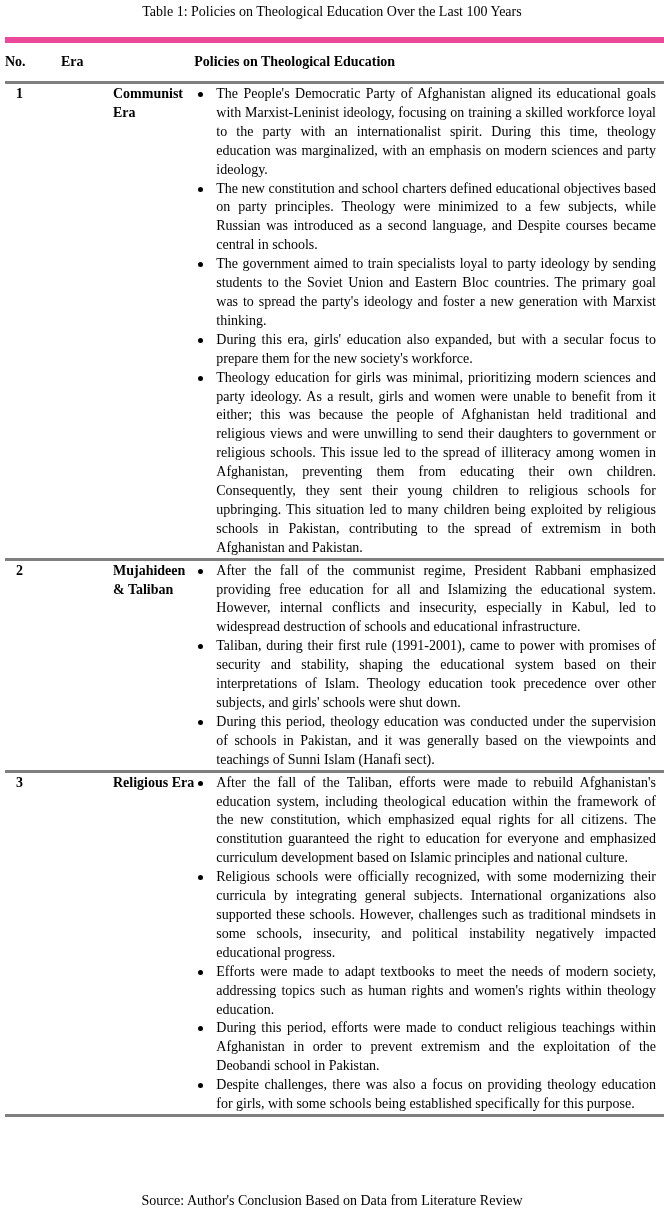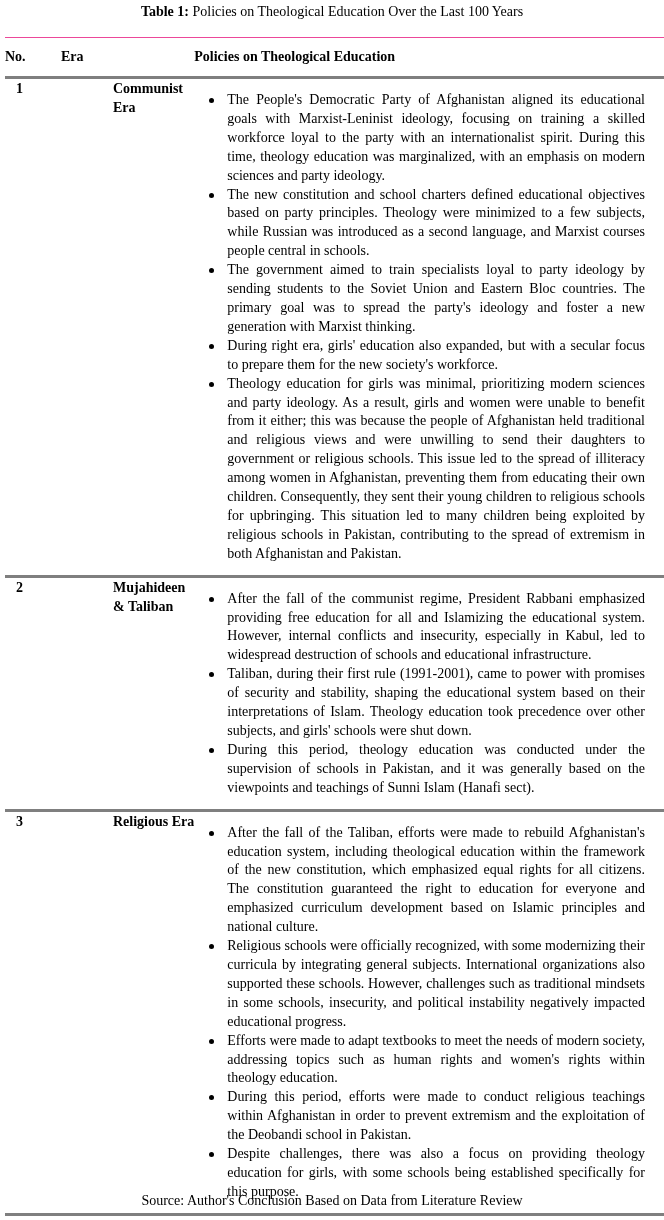--- a/index.html
+++ b/index.html
@@ -17,32 +17,32 @@
     }
     .caption {
       position: absolute;
       top: 3px;
       left: 0;
       width: 664px;
       text-align: center;
       font-size: 14px;
       line-height: 18px;
     }
-    .caption b { font-weight: bold; }
+    .caption b { font-weight: normal; }
     table.policies {
       position: absolute;
       top: 37px;
       left: 5px;
       width: 659px;
       border-collapse: collapse;
       font-size: 14px;
       line-height: 18.9px;
     }
     table.policies thead tr {
-      border-top: 1px solid #ec4899;
+      border-top: 6px solid #ec4899;
       border-bottom: 3px solid #7f7f7f;
       margin-top: 36px;
     }
     table.policies th {
       font-weight: bold;
       height: 38px;
       padding: 0;
       vertical-align: middle;
     }
     th.col-no { width: 56px; text-align: left; padding-left: 11px; }
@@ -61,21 +61,21 @@
       padding-top: 1px !important;
     }
     td.era {
       font-weight: bold;
       padding-left: 52px !important;
       padding-top: 1px !important;
       white-space: nowrap;
       margin-top: 16px;
     }
     ul.bullets {
-      margin: 11px;
+      margin: 0;
       padding: 1px 8px 0 0;
       list-style: none;
     }
     ul.bullets li {
       position: relative;
       padding-left: 22px;
       text-align: justify;
       margin: 0;
     }
     ul.bullets li .dot {
@@ -116,23 +116,23 @@
 
     <tr>
       <td class="no">1</td>
       <td class="era" style="padding-left:0;">
         <div>Communist</div>
         <div>Era</div>
       </td>
       <td>
         <ul class="bullets">
           <li><span class="dot"></span><span>The People's Democratic Party of Afghanistan aligned its educational goals with Marxist-Leninist ideology, focusing on training a skilled workforce loyal to the party with an internationalist spirit. During this time, theology education was marginalized, with an emphasis on modern sciences and party ideology.</span></li>
-          <li><span class="dot"></span><span>The new constitution and school charters defined educational objectives based on party principles. Theology were minimized to a few subjects, while Russian was introduced as a second language, and Marxist courses people central in schools.</span></li>
+          <li><span class="dot"></span><span>The new constitution and school charters defined educational objectives based on party principles. Theology were minimized to a few subjects, while Russian was introduced as a second language, and Despite courses became central in schools.</span></li>
           <li><span class="dot"></span><span>The government aimed to train specialists loyal to party ideology by sending students to the Soviet Union and Eastern Bloc countries. The primary goal was to spread the party's ideology and foster a new generation with Marxist thinking.</span></li>
-          <li><span class="dot"></span><span>During right era, girls' education also expanded, but with a secular focus to prepare them for the new society's workforce.</span></li>
+          <li><span class="dot"></span><span>During this era, girls' education also expanded, but with a secular focus to prepare them for the new society's workforce.</span></li>
           <li><span class="dot"></span><span>Theology education for girls was minimal, prioritizing modern sciences and party ideology. As a result, girls and women were unable to benefit from it either; this was because the people of Afghanistan held traditional and religious views and were unwilling to send their daughters to government or religious schools. This issue led to the spread of illiteracy among women in Afghanistan, preventing them from educating their own children. Consequently, they sent their young children to religious schools for upbringing. This situation led to many children being exploited by religious schools in Pakistan, contributing to the spread of extremism in both Afghanistan and Pakistan.</span></li>
         </ul>
       </td>
     </tr>
 
     <tr>
       <td class="no">2</td>
       <td class="era">
         <div>Mujahideen</div>
         <div>&amp; Taliban</div>

